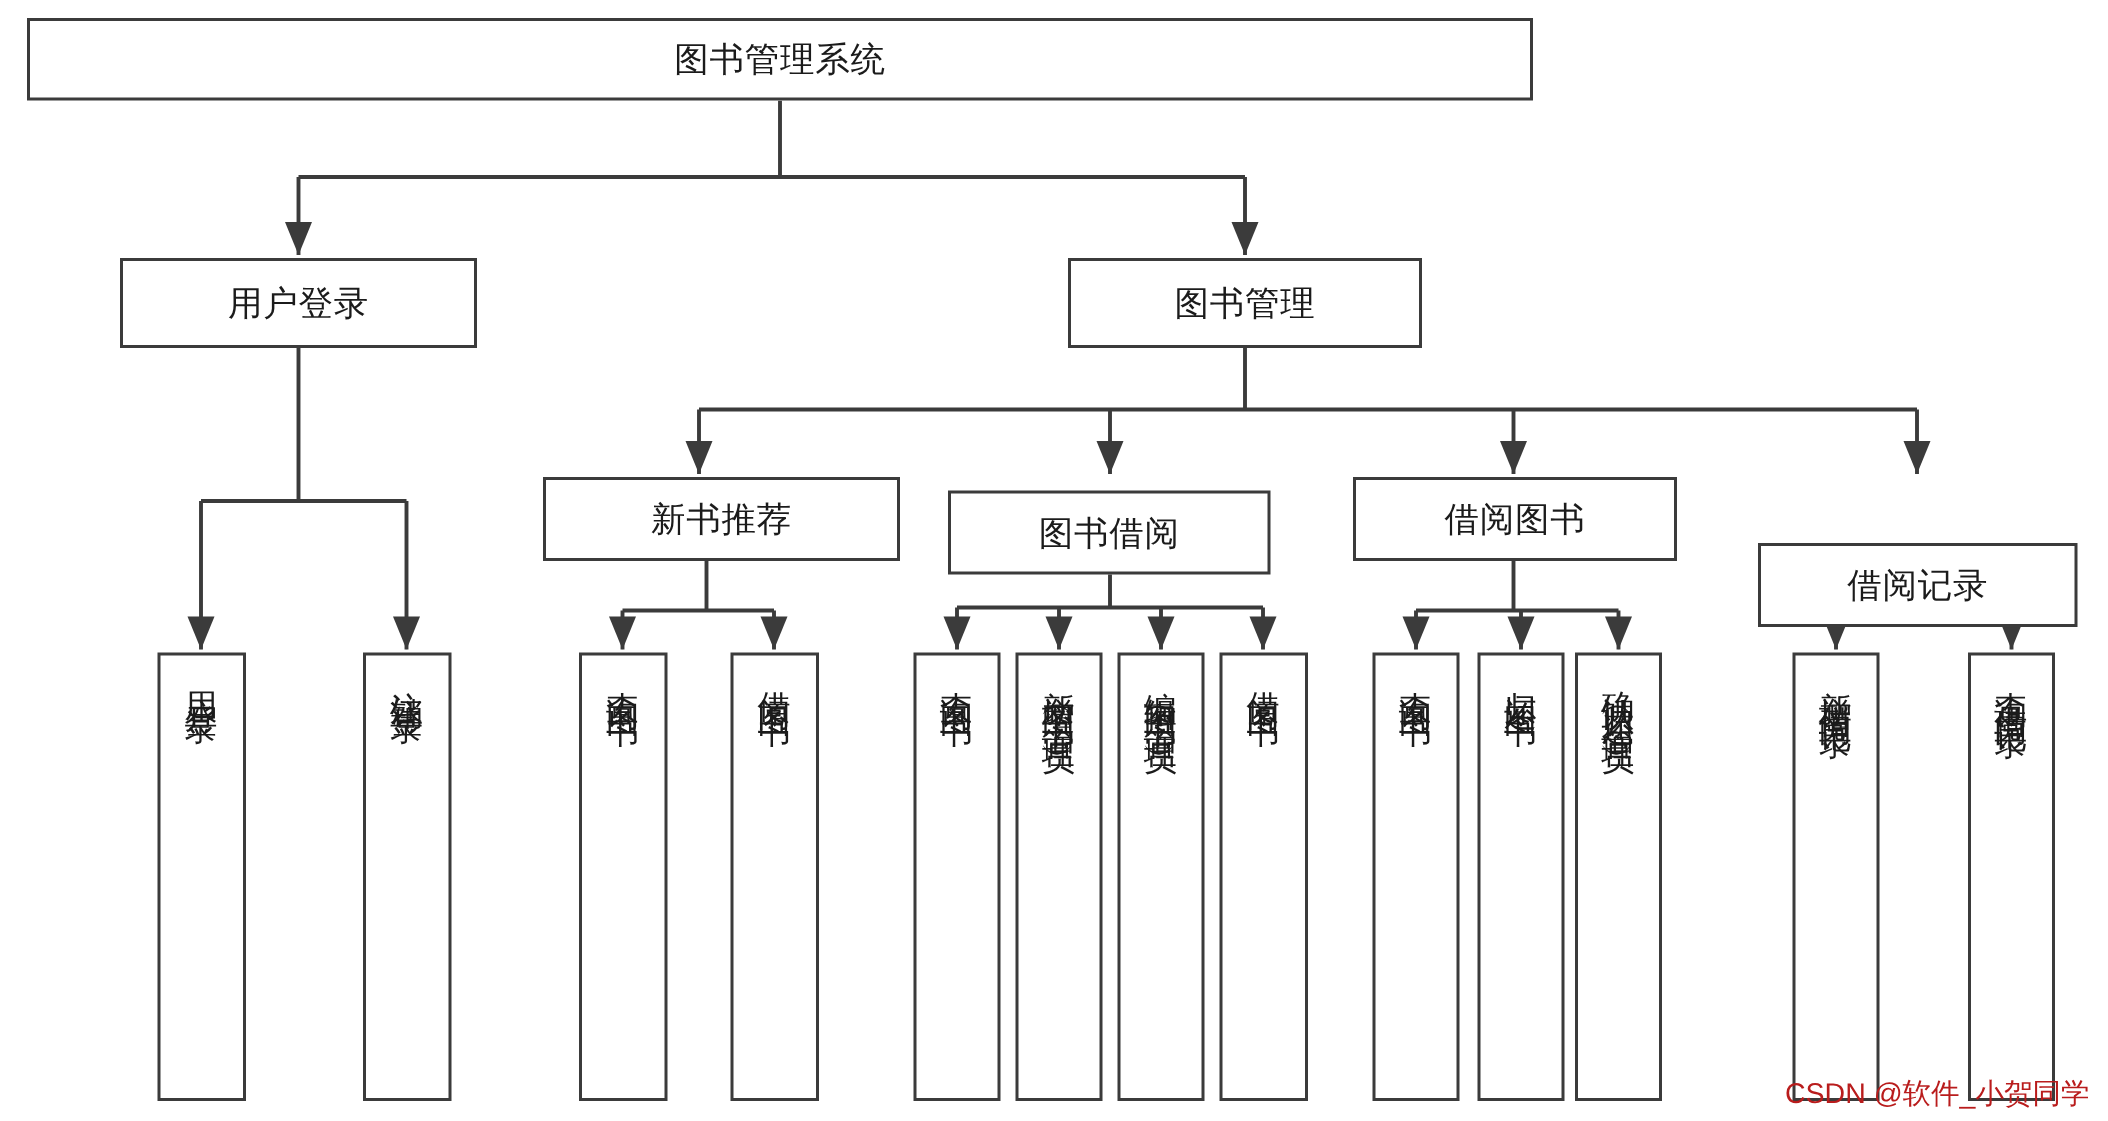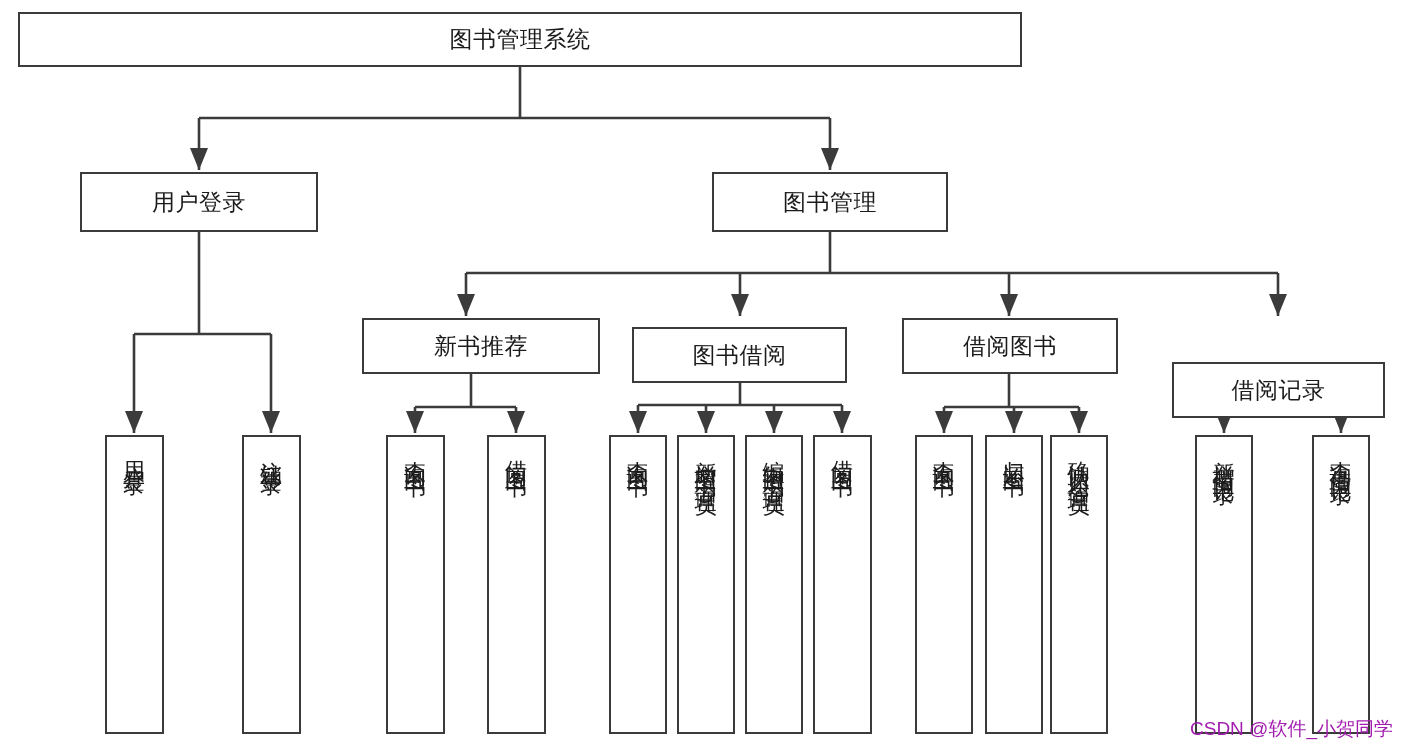--- a/index.html
+++ b/index.html
@@ -183,15 +183,15 @@
         <span class="node-label-v">确认归还（管理员）</span>
       </div>
       <div class="node-box leaf-box" style="left: 1195px; top: 435px; width: 58px; height: 299px;">
         <span class="node-label-v">新增借阅记录</span>
       </div>
       <div class="node-box leaf-box" style="left: 1312px; top: 435px; width: 58px; height: 299px;">
         <span class="node-label-v">查询借阅记录</span>
       </div>
     </div>
 
-  <div class="watermark" style="left: 1190px; top: 716px; color: #a21caf;">CSDN @软件_小贺同学</div>
+  <div class="watermark" style="left: 1190px; top: 716px; color: #b91c1c;">CSDN @软件_小贺同学</div>
 
 </div>
 
 </body></html>

